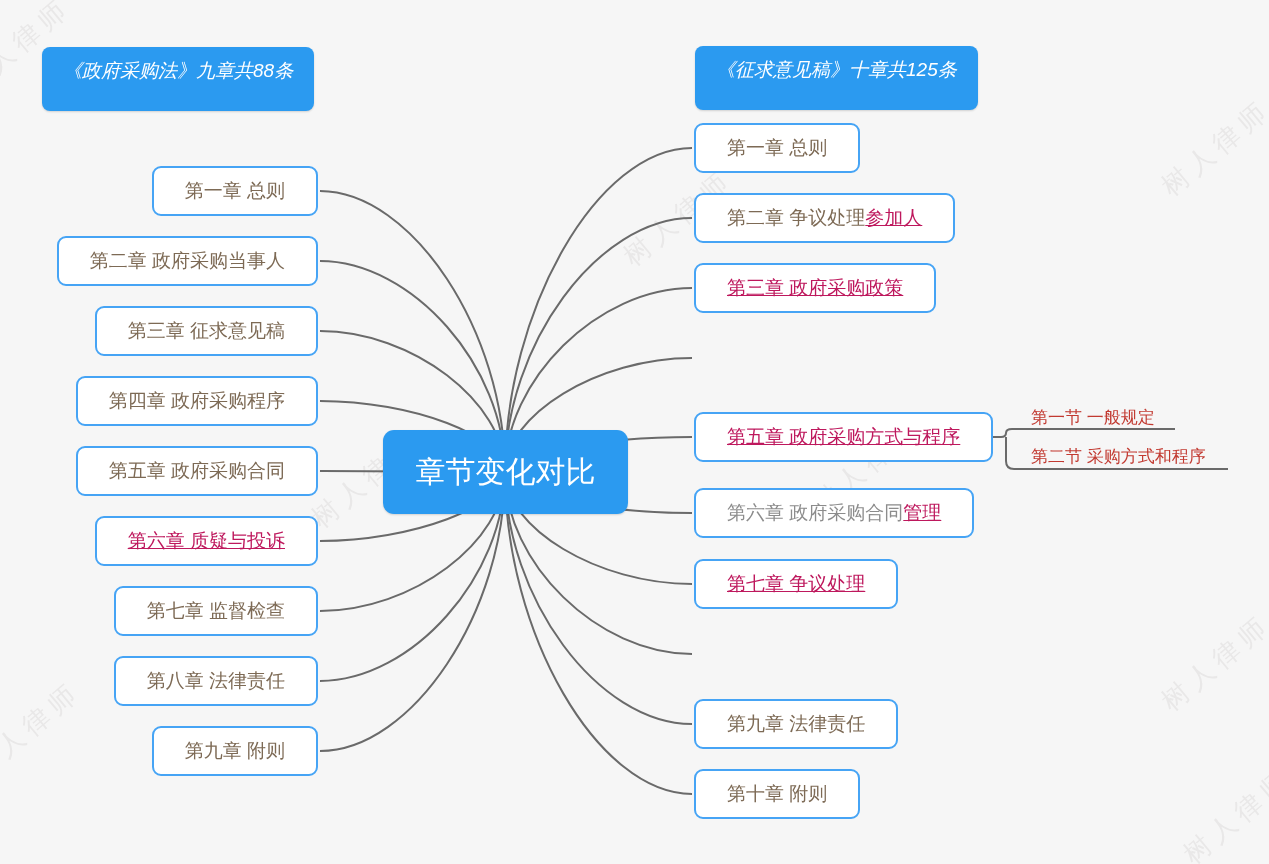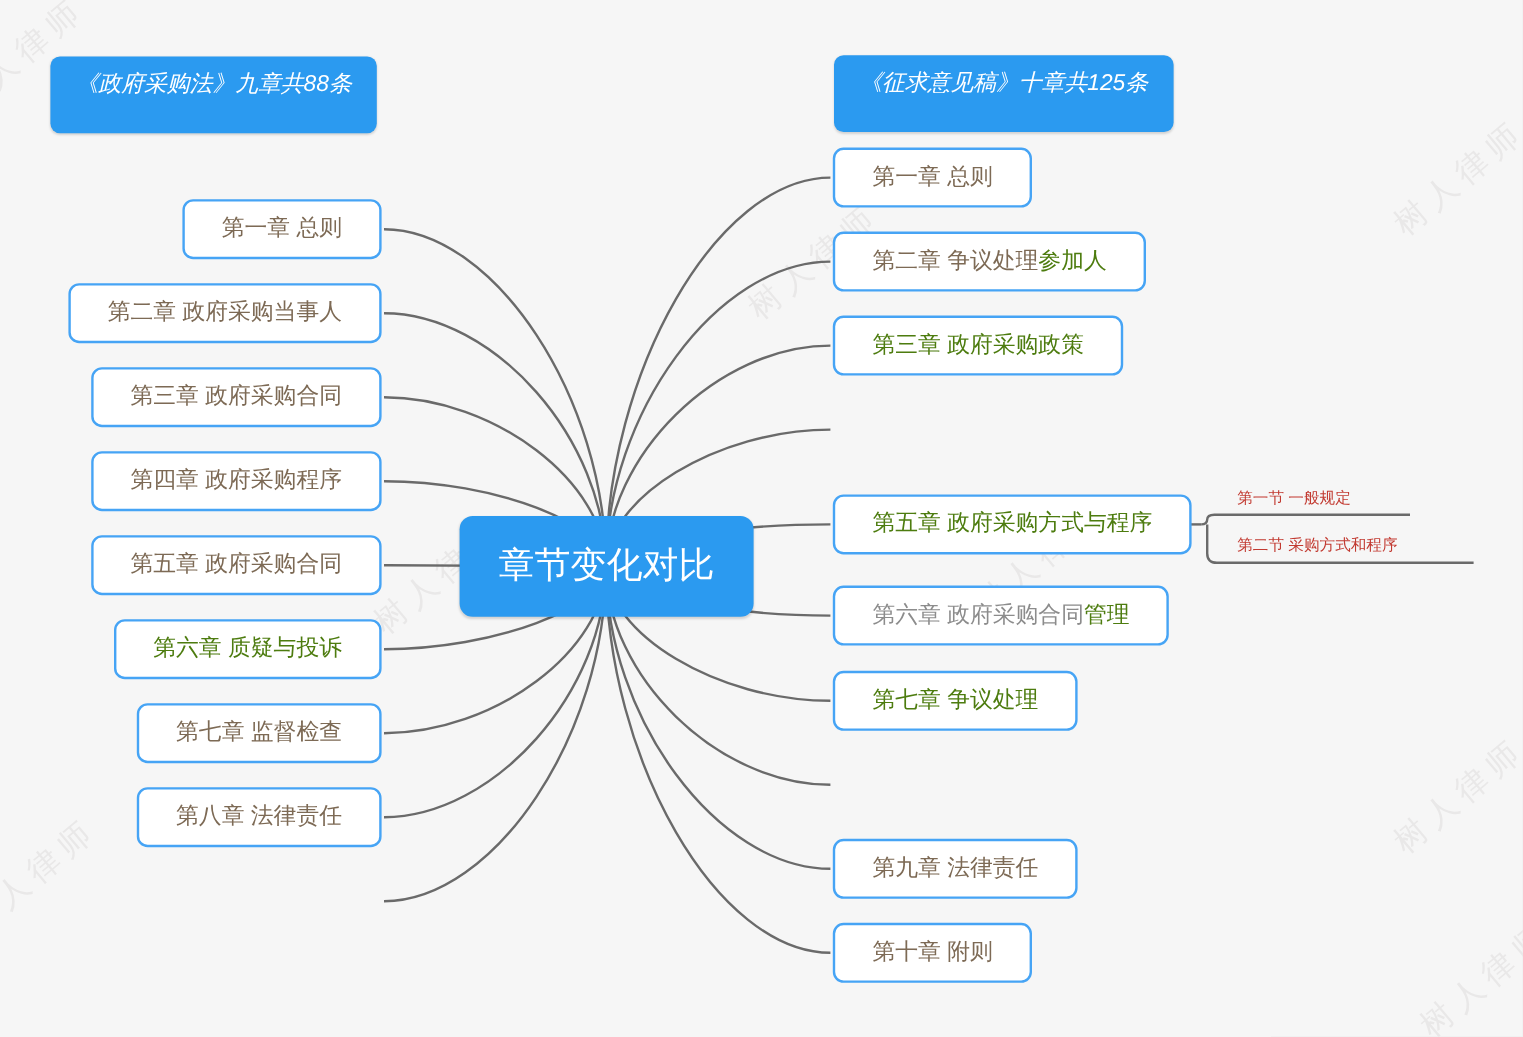--- a/index.html
+++ b/index.html
@@ -29,21 +29,21 @@
     border:2px solid #46a4f5;
     border-radius:9px;
     padding:0 31px;
     font-size:19px;
     color:#7d6a55;
     white-space:nowrap;
     box-sizing:content-box;
   }
   .lnode{right:951px;}
   .rnode{left:694px;}
-  .node .hl{color:#4d7c0f;}
+  .node .hl{color:#be185d;text-decoration:underline;}
   .node .muted{color:#8c8c8c;margin-top:12px;}
   .bluebox{
     position:absolute;z-index:2;
     background:#2b9af0;
     color:#ffffff;
     border-radius:8px;
     white-space:nowrap;
     box-shadow:0 1px 2px rgba(0,0,0,0.15);
   }
   .header{
@@ -51,21 +51,21 @@
     padding:0 21px;font-size:19px;font-style:italic;
   }
   .center{
     left:383px;top:430px;
     width:245px;height:84px;
     line-height:84px;text-align:center;
     font-size:30px;border-radius:11px;
   }
   .subnode{
     position:absolute;z-index:2;
-    font-size:13px;color:#c23a31;
+    font-size:17px;color:#c23a31;
     white-space:nowrap;
   }
 </style>
 </head>
 <body>
 
 <div class="canvas">
 
   <span class="wm" style="left:-50px;top:28px">树人律师</span>
   <span class="wm" style="left:612px;top:200px">树人律师</span>
@@ -101,26 +101,27 @@
     <path d="M1006 437 L1006 461 Q1006 469 1014 469 L1228 469"></path>
   </svg>
 
   <div class="bluebox header" style="left:42px;top:47px">《政府采购法》九章共88条</div>
   <div class="bluebox header" style="left:695px;top:46px">《征求意见稿》十章共125条</div>
 
   <div class="bluebox center">章节变化对比</div>
 
   <div class="node lnode" style="top:166px"><span>第一章 总则</span><span class="hl"></span></div>
   <div class="node lnode" style="top:236px"><span>第二章 政府采购当事人</span><span class="hl"></span></div>
-  <div class="node lnode" style="top:306px"><span>第三章 政府采购合同</span><span class="hl"></span></div>
+  <div class="node lnode" style="top:306px"><span>第三章 征求意见稿</span><span class="hl"></span></div>
   <div class="node lnode" style="top:446px"><span>第五章 政府采购合同</span><span class="hl"></span></div>
   <div class="node lnode" style="top:376px"><span>第四章 政府采购程序</span><span class="hl"></span></div>
   <div class="node lnode" style="top:516px"><span></span><span class="hl">第六章 质疑与投诉</span></div>
   <div class="node lnode" style="top:586px"><span>第七章 监督检查</span><span class="hl"></span></div>
   <div class="node lnode" style="top:656px"><span>第八章 法律责任</span><span class="hl"></span></div>
+  <div class="node lnode" style="top:726px"><span>第九章 附则</span><span class="hl"></span></div>
 
   <div class="node rnode" style="top:123px"><span>第一章 总则</span><span class="hl"></span></div>
   <div class="node rnode" style="top:193px"><span>第二章 争议处理</span><span class="hl">参加人</span></div>
   <div class="node rnode" style="top:263px"><span></span><span class="hl">第三章 政府采购政策</span></div>
   <div class="node rnode" style="top:412px"><span></span><span class="hl">第五章 政府采购方式与程序</span></div>
   <div class="node rnode" style="top:488px"><span class="muted">第六章 政府采购合同</span><span class="hl">管理</span></div>
   <div class="node rnode" style="top:559px"><span></span><span class="hl">第七章 争议处理</span></div>
   <div class="node rnode" style="top:699px"><span>第九章 法律责任</span><span class="hl"></span></div>
   <div class="node rnode" style="top:769px"><span>第十章 附则</span><span class="hl"></span></div>
 

